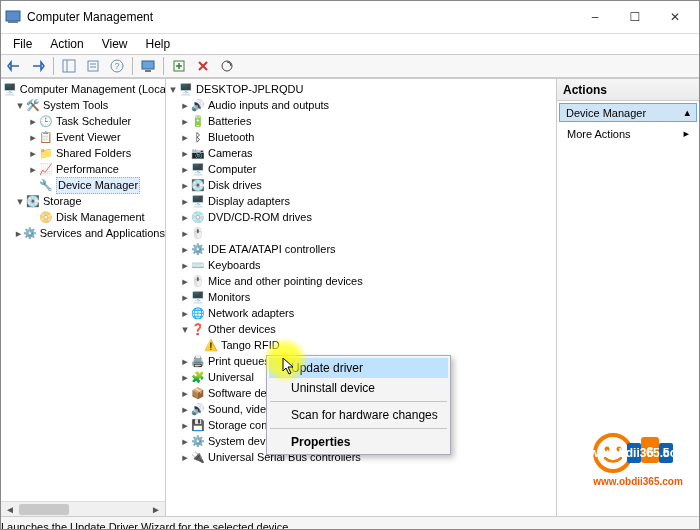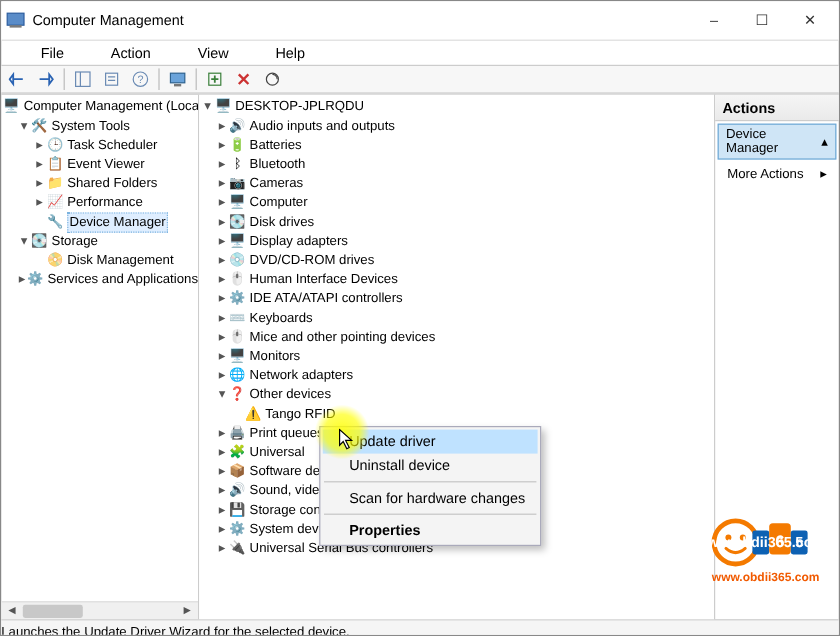--- a/index.html
+++ b/index.html
@@ -35,21 +35,21 @@
     font-size: 12px; color: #333;
   }
   .menubar {
     height: 20px;
     display: flex;
     align-items: center;
     padding: 0 4px;
     gap: 2px;
     font-size: 12px;
   }
-  .menubar .menuitem { padding: 1px 8px; margin-left: 21px; }
+  .menubar .menuitem { padding: 1px 8px; }
   .toolbar {
     height: 24px;
     display: flex; align-items: center;
     padding: 0 2px;
     gap: 2px;
     border-top: 1px solid #ccc;
     border-bottom: 1px solid #ccc;
     background: #f7f7f7;
   }
   .tbtn {
@@ -82,21 +82,21 @@
     background:#c8c8c8; border-radius:2px;
   }
   .center {
     flex: 1;
     overflow: hidden;
     padding-top: 2px;
     background:#fff;
     position:relative;
   }
   .actions {
-    width: 104px;
+    width: 143px;
     border-left: 1px solid #ccc;
     display:flex; flex-direction:column;
   }
   .actions .hdr {
     height: 22px;
     background: linear-gradient(#f5f5f5,#eaeaea);
     border-bottom: 1px solid #ccc;
     font-weight: 600;
     display:flex; align-items:center;
     padding-left: 6px;
@@ -357,21 +357,20 @@
             <span class="lbl">Display adapters</span>
           </div>
           <div class="node l1">
             <span class="tw">▸</span>
             <span class="ic">💿</span>
             <span class="lbl">DVD/CD-ROM drives</span>
           </div>
           <div class="node l1">
             <span class="tw">▸</span>
             <span class="ic">🖱️</span>
-            <span class="lbl">Human Interface Devices</span>
           </div>
           <div class="node l1">
             <span class="tw">▸</span>
             <span class="ic">⚙️</span>
             <span class="lbl">IDE ATA/ATAPI controllers</span>
           </div>
           <div class="node l1">
             <span class="tw">▸</span>
             <span class="ic">⌨️</span>
             <span class="lbl">Keyboards</span>

